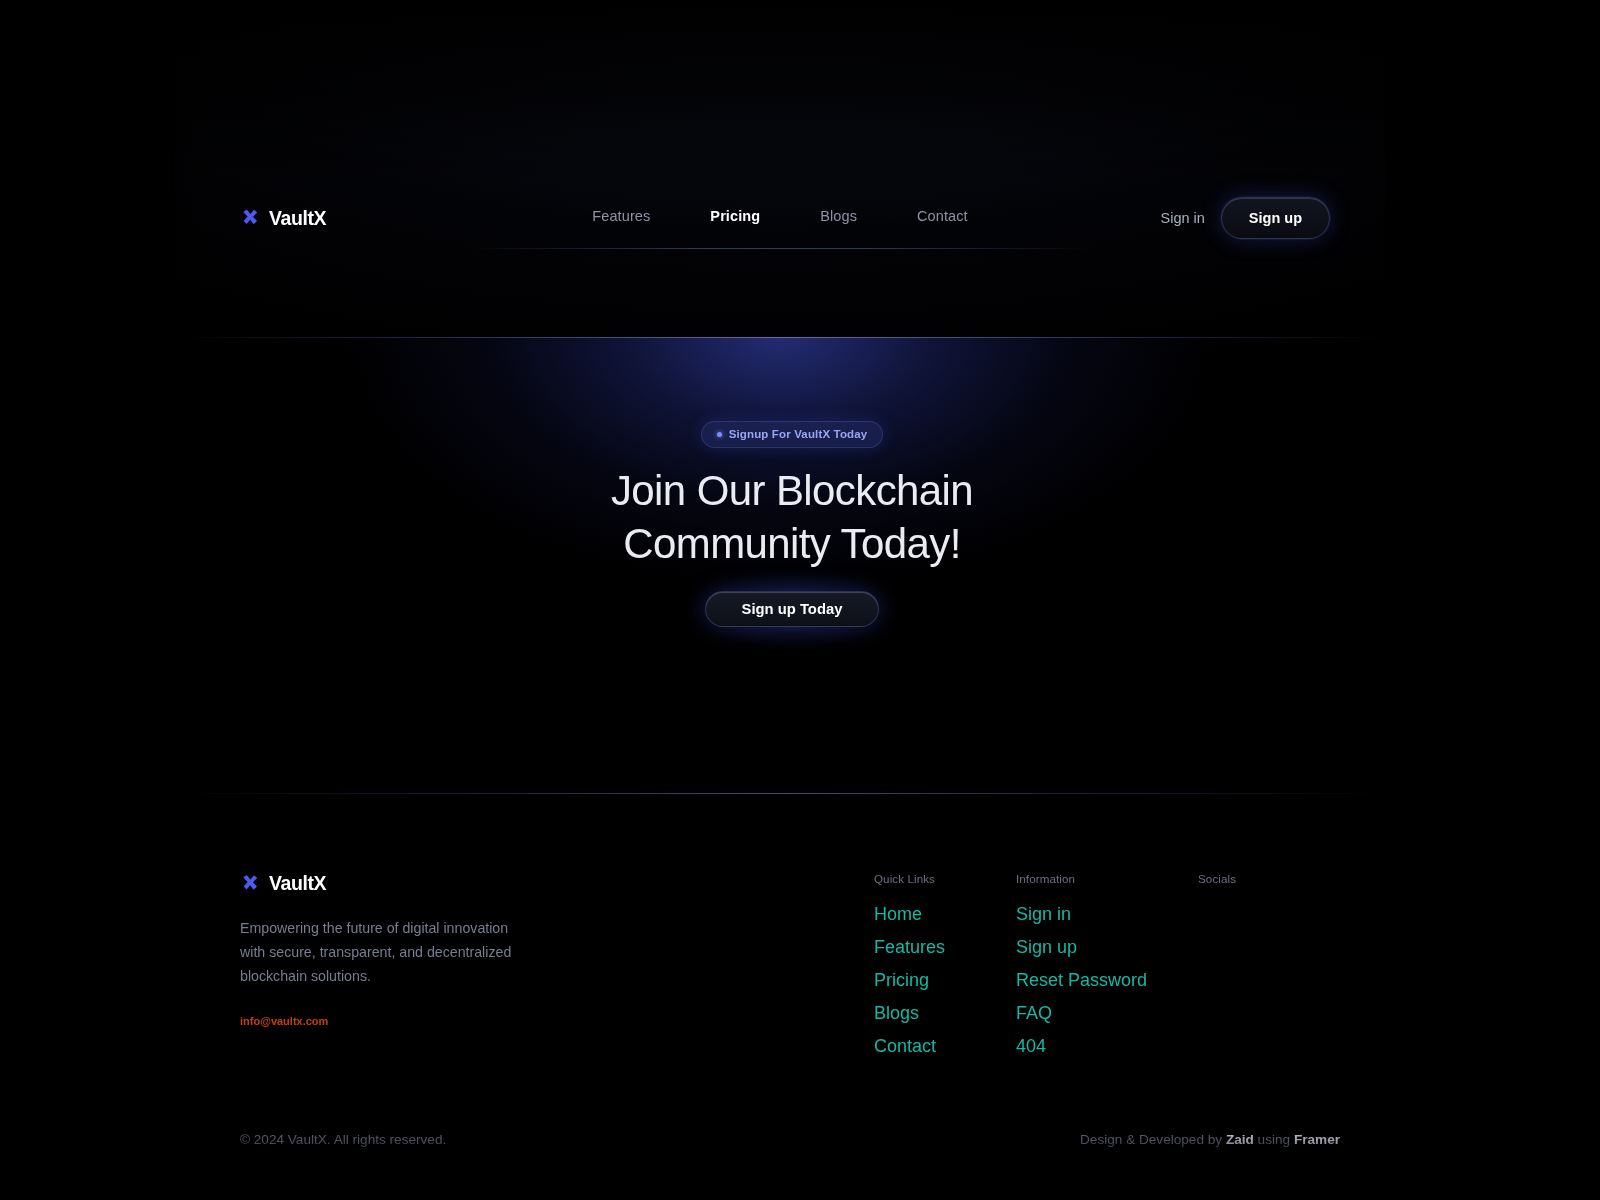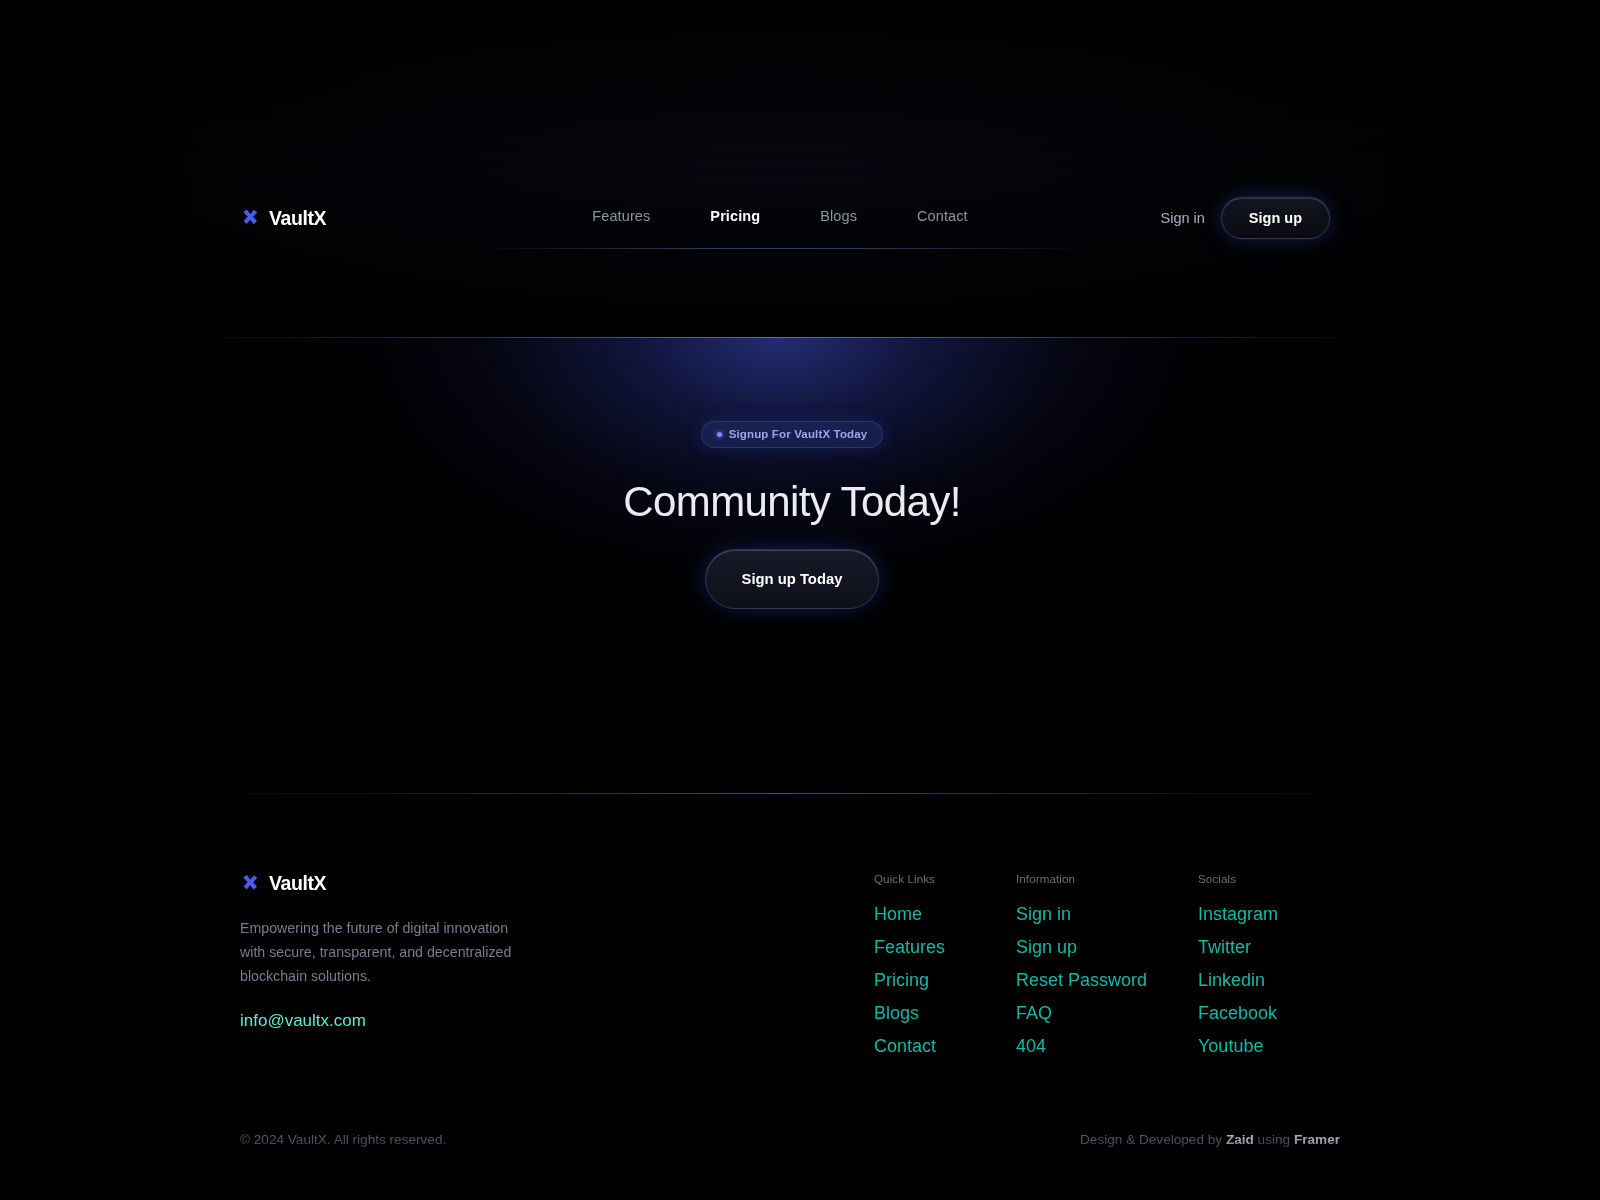--- a/index.html
+++ b/index.html
@@ -260,21 +260,21 @@
     position: absolute;
     left: 50%; top: 50%;
     transform: translate(-50%, -50%);
     width: 210px; height: 80px;
     border-radius: 50%;
     background: radial-gradient(50% 50% at 50% 50%, rgba(70,88,215,0.45) 0%, rgba(40,52,150,0.18) 55%, rgba(0,0,0,0) 100%);
     pointer-events: none;
   }
   .cta-btn {
     position: relative;
-    padding: 21px 36px;
+    padding: 9px 36px;
     border-radius: 999px;
     background: linear-gradient(180deg, #171a27 0%, #0d0f18 100%);
     color: #ffffff;
     font-size: 14.8px;
     font-weight: 700;
     border: 1px solid rgba(130,145,235,0.26);
     cursor: pointer;
     box-shadow:
       inset 0 1px 0 rgba(200,210,255,0.22),
       0 0 26px rgba(60,78,200,0.28);
@@ -308,23 +308,23 @@
   }
   .fbrand-desc {
     color: #787d90;
     font-size: 14.2px;
     line-height: 1.68;
     max-width: 292px;
     margin-bottom: 22px;
     margin-top: 16px;
   }
   .fbrand-email {
-    color: #5eead4;
-    font-size: 17px;
-    font-weight: 400;
+    color: #c2410c;
+    font-size: 11px;
+    font-weight: 700;
     text-decoration: none;
     cursor: pointer;
   }
 
   .fcols {
     display: flex;
     gap: 0px;
     text-decoration: underline;
   }
   .fcol { width: 142px; }
@@ -403,20 +403,21 @@
     <div class="hero-glow-bottom"></div>
     <div class="hero-botline"></div>
 
     <div class="hero-content">
       <div class="hero-badge">
         <span class="badge-dot"></span>
         <span class="badge-text">Signup For VaultX Today</span>
       </div>
 
       <h1 class="hero-title">
+        <span>Join Our Blockchain</span>
         <span class="l2">Community Today!</span>
       </h1>
 
 
       <div class="cta-wrap">
         <div class="cta-glow"></div>
         <button class="cta-btn">Sign up Today</button>
       </div>
     </div>
   </section>
@@ -456,27 +457,20 @@
             <li><a class="fcol-link" href="#">Sign in</a></li>
             <li><a class="fcol-link" href="#">Sign up</a></li>
             <li><a class="fcol-link" href="#">Reset Password</a></li>
             <li><a class="fcol-link" href="#">FAQ</a></li>
             <li><a class="fcol-link" href="#">404</a></li>
           </ul>
         </div>
 
         <div class="fcol">
           <div class="fcol-title">Socials</div>
-          <ul class="fcol-list">
-            <li><a class="fcol-link" href="#">Instagram</a></li>
-            <li><a class="fcol-link" href="#">Twitter</a></li>
-            <li><a class="fcol-link" href="#">Linkedin</a></li>
-            <li><a class="fcol-link" href="#">Facebook</a></li>
-            <li><a class="fcol-link" href="#">Youtube</a></li>
-          </ul>
         </div>
 
       </div>
     </div>
 
     <div class="footer-bottom">
       <div class="copyright">© 2024 VaultX. All rights reserved.</div>
       <div class="credit"><span>Design &amp; Developed by </span><span class="em">Zaid</span><span> using </span><span class="em">Framer</span></div>
     </div>
   </footer>

